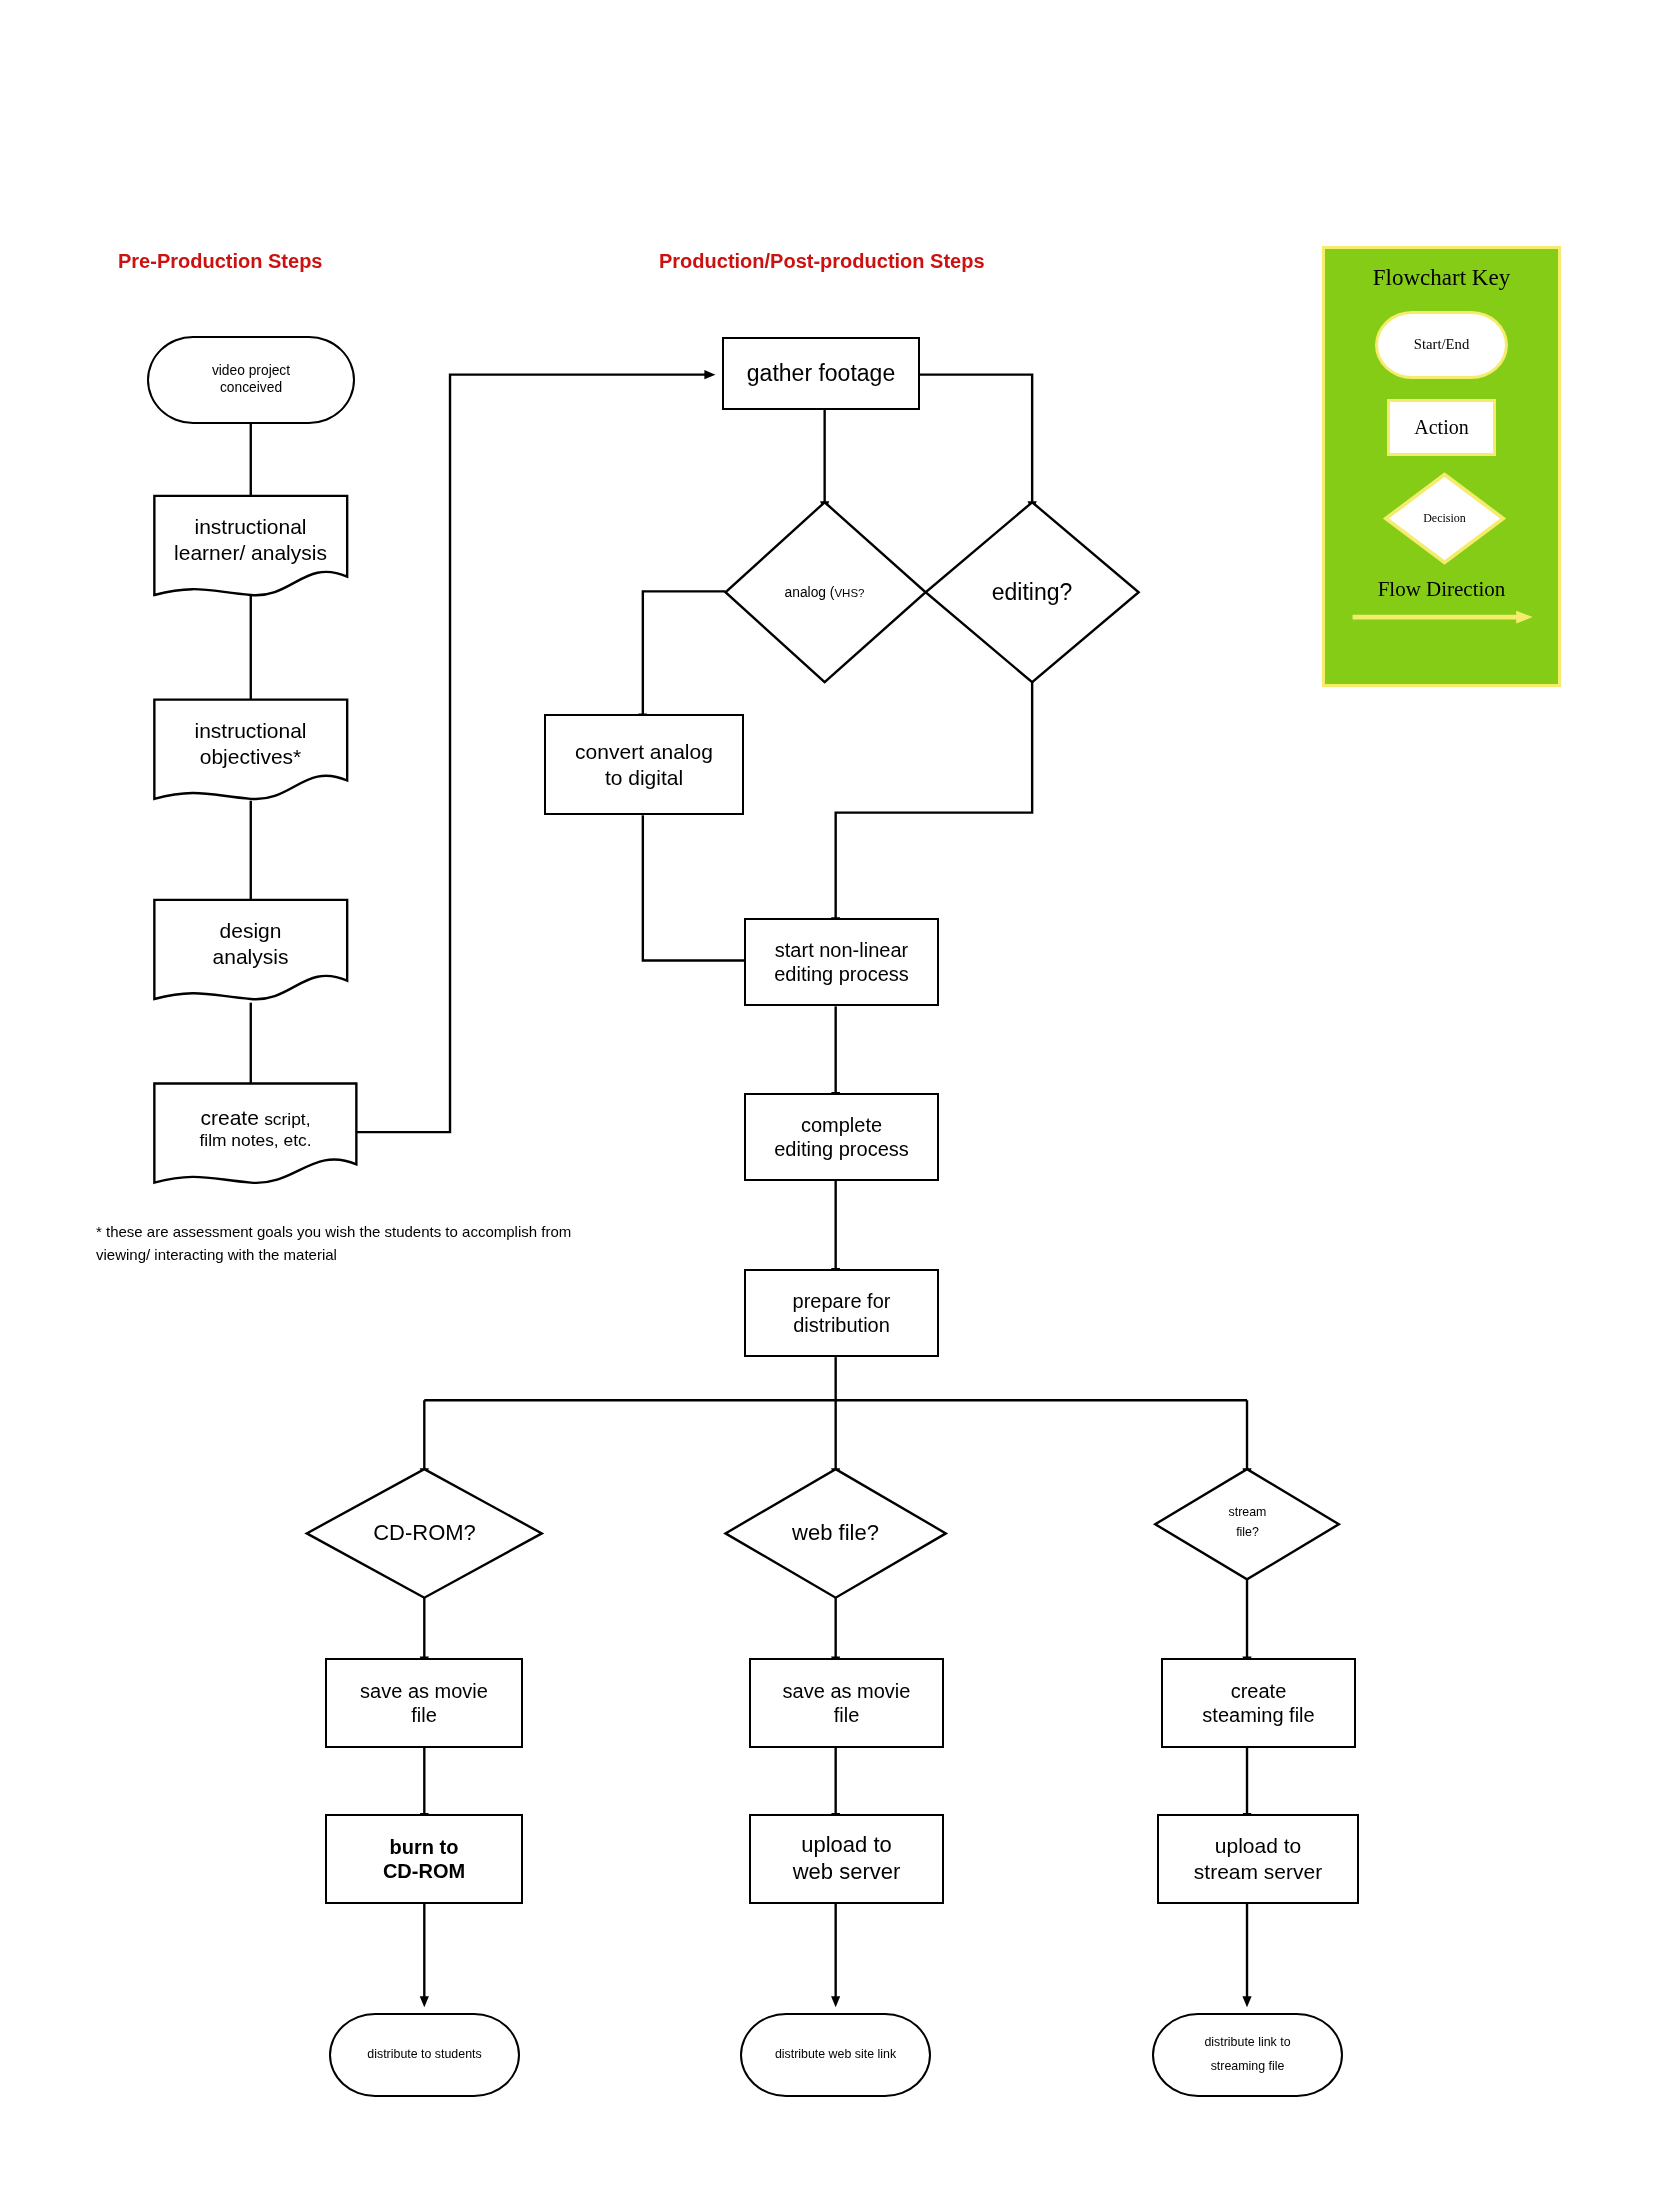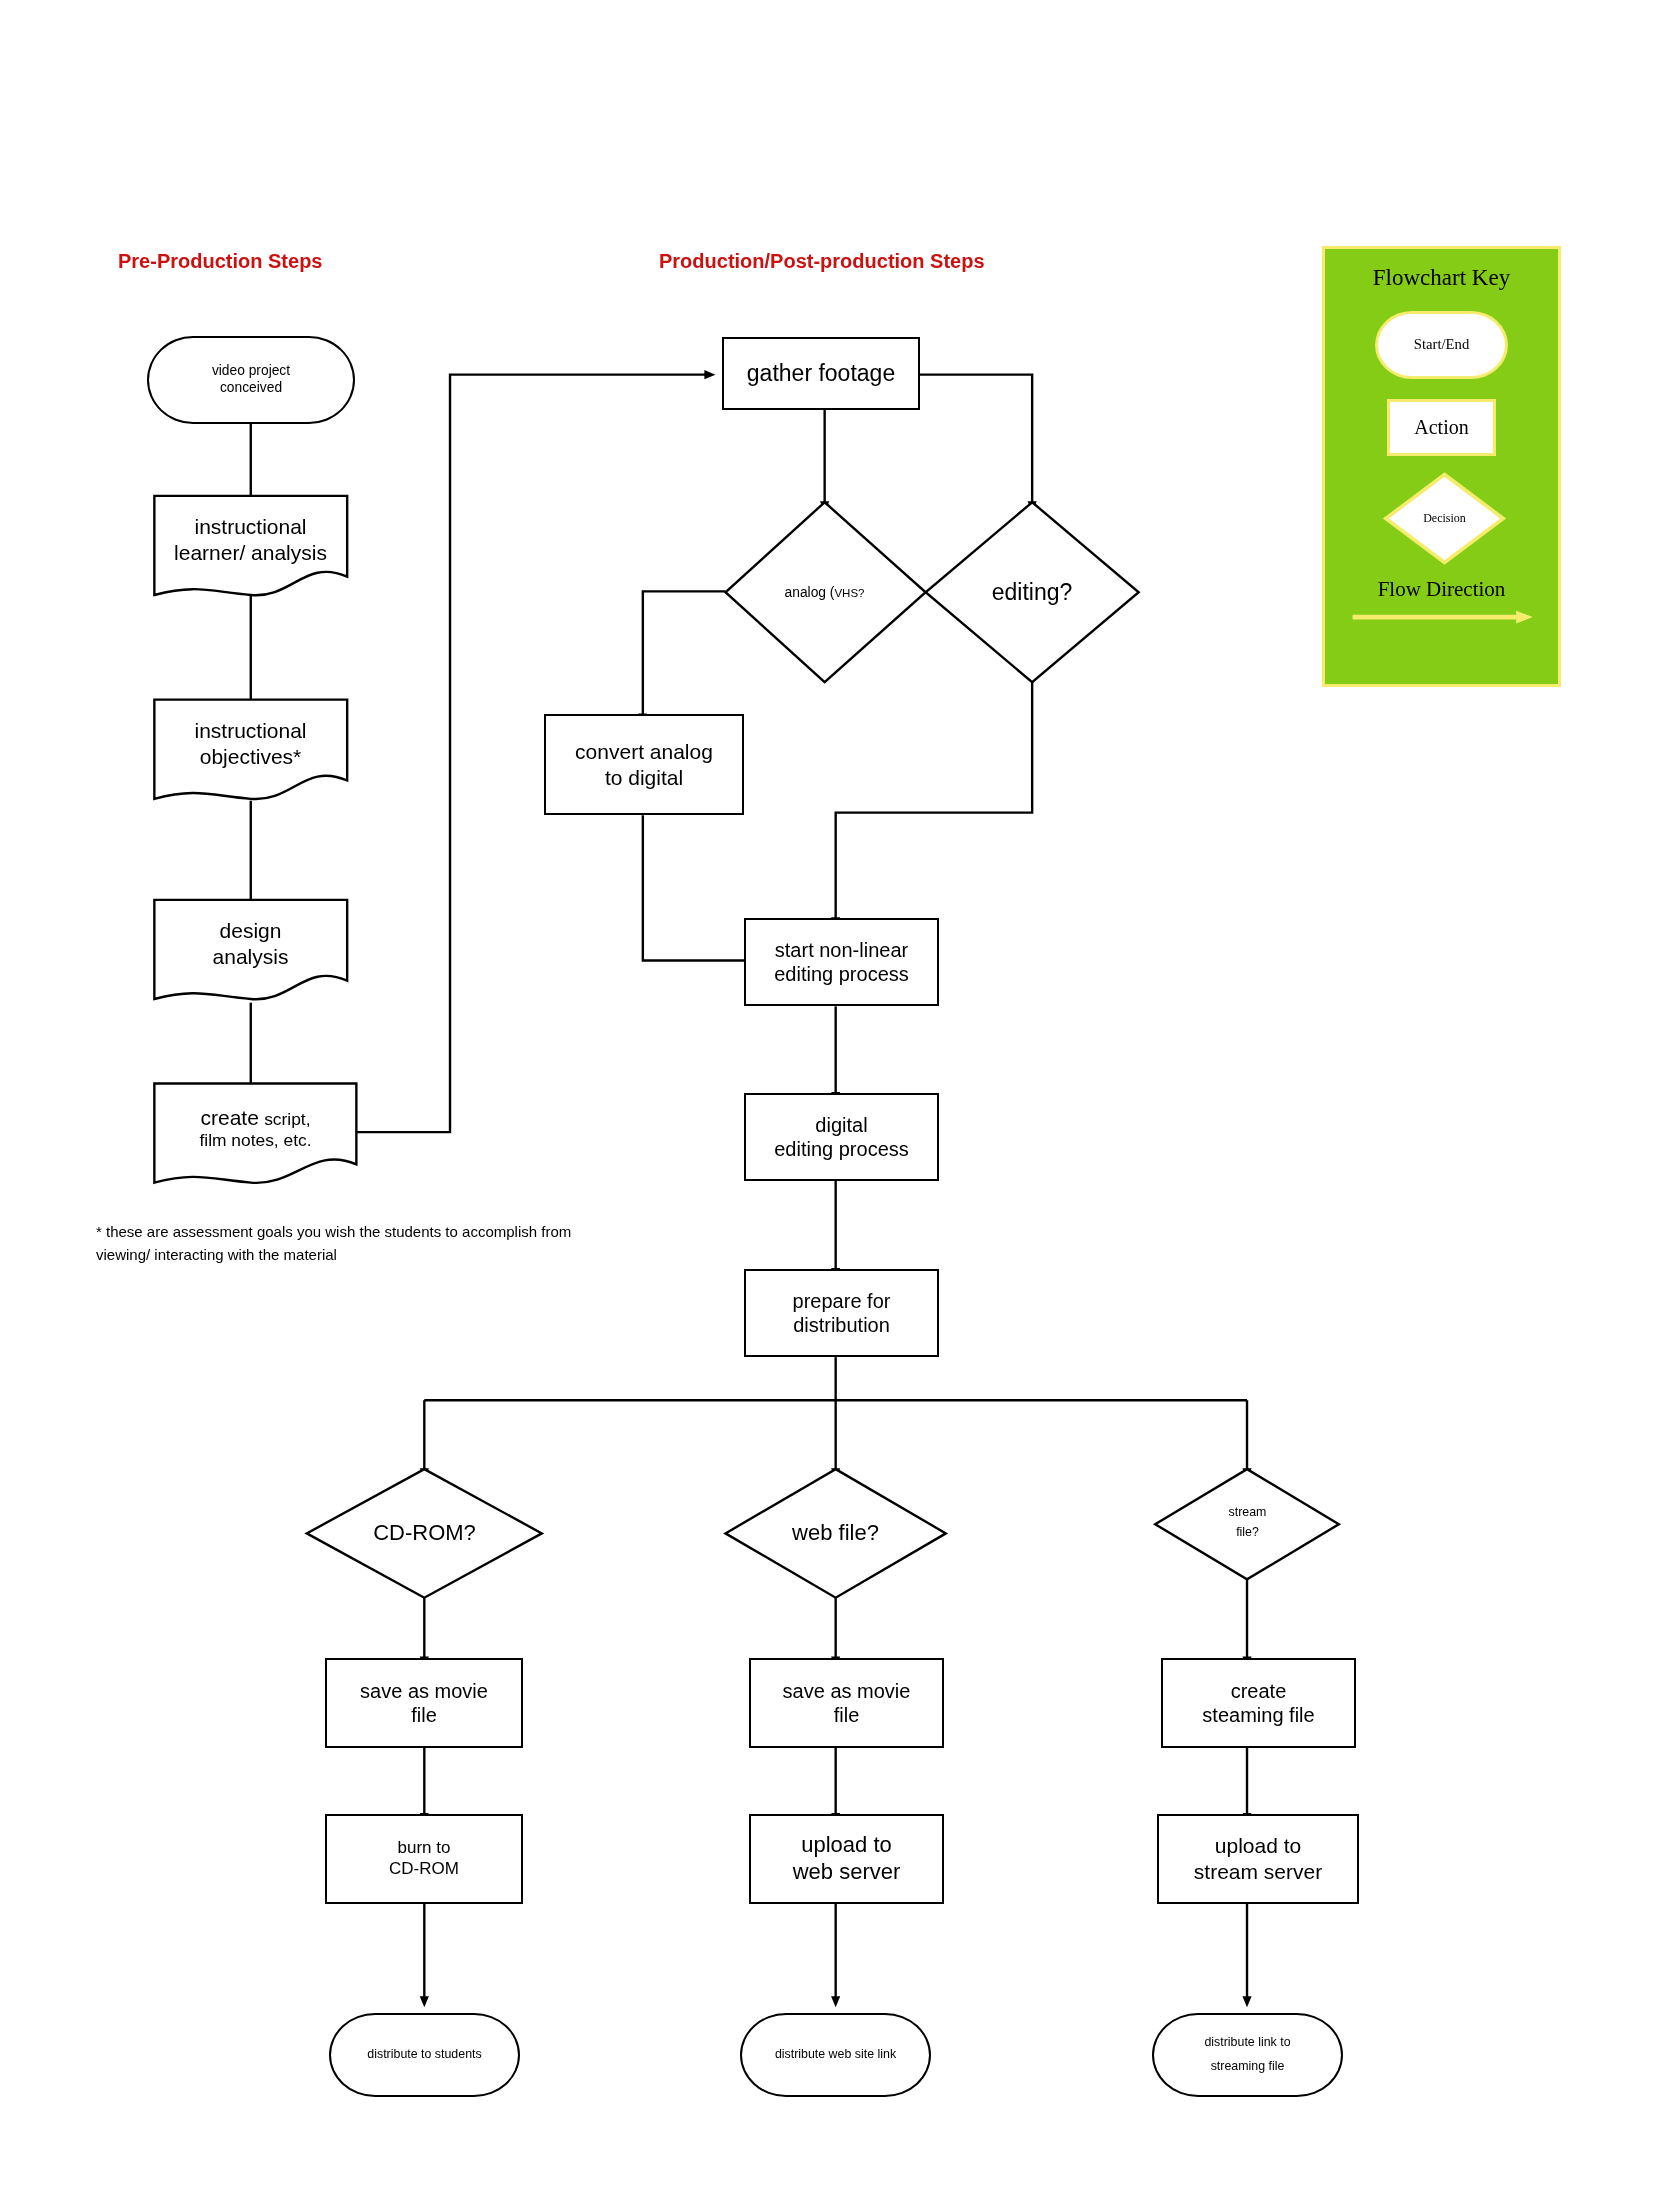--- a/index.html
+++ b/index.html
@@ -173,21 +173,21 @@
 
   <div class="abs proc ctr" style="left:744px;top:918px;width:195px;height:88px;">
     <div style="font-size:20px;">
       <div>start non-linear</div>
       <div>editing process</div>
     </div>
   </div>
 
   <div class="abs proc ctr" style="left:744px;top:1093px;width:195px;height:88px;">
     <div style="font-size:20px;">
-      <div>digital</div>
+      <div>complete</div>
       <div>editing process</div>
     </div>
   </div>
 
   <div class="abs proc ctr" style="left:744px;top:1269px;width:195px;height:88px;">
     <div style="font-size:20px;">
       <div>prepare for</div>
       <div>distribution</div>
     </div>
   </div>
@@ -222,21 +222,21 @@
   </div>
 
   <div class="abs proc ctr" style="left:1161px;top:1658px;width:195px;height:90px;">
     <div style="font-size:20px;">
       <div>create</div>
       <div>steaming file</div>
     </div>
   </div>
 
   <div class="abs proc ctr" style="left:325px;top:1814px;width:198px;height:90px;">
-    <div style="font-size:17px;">
+    <div style="font-size:20px;font-weight:bold;">
       <div>burn to</div>
       <div>CD-ROM</div>
     </div>
   </div>
 
   <div class="abs proc ctr" style="left:749px;top:1814px;width:195px;height:90px;">
     <div style="font-size:22px;">
       <div>upload to</div>
       <div>web server</div>
     </div>

